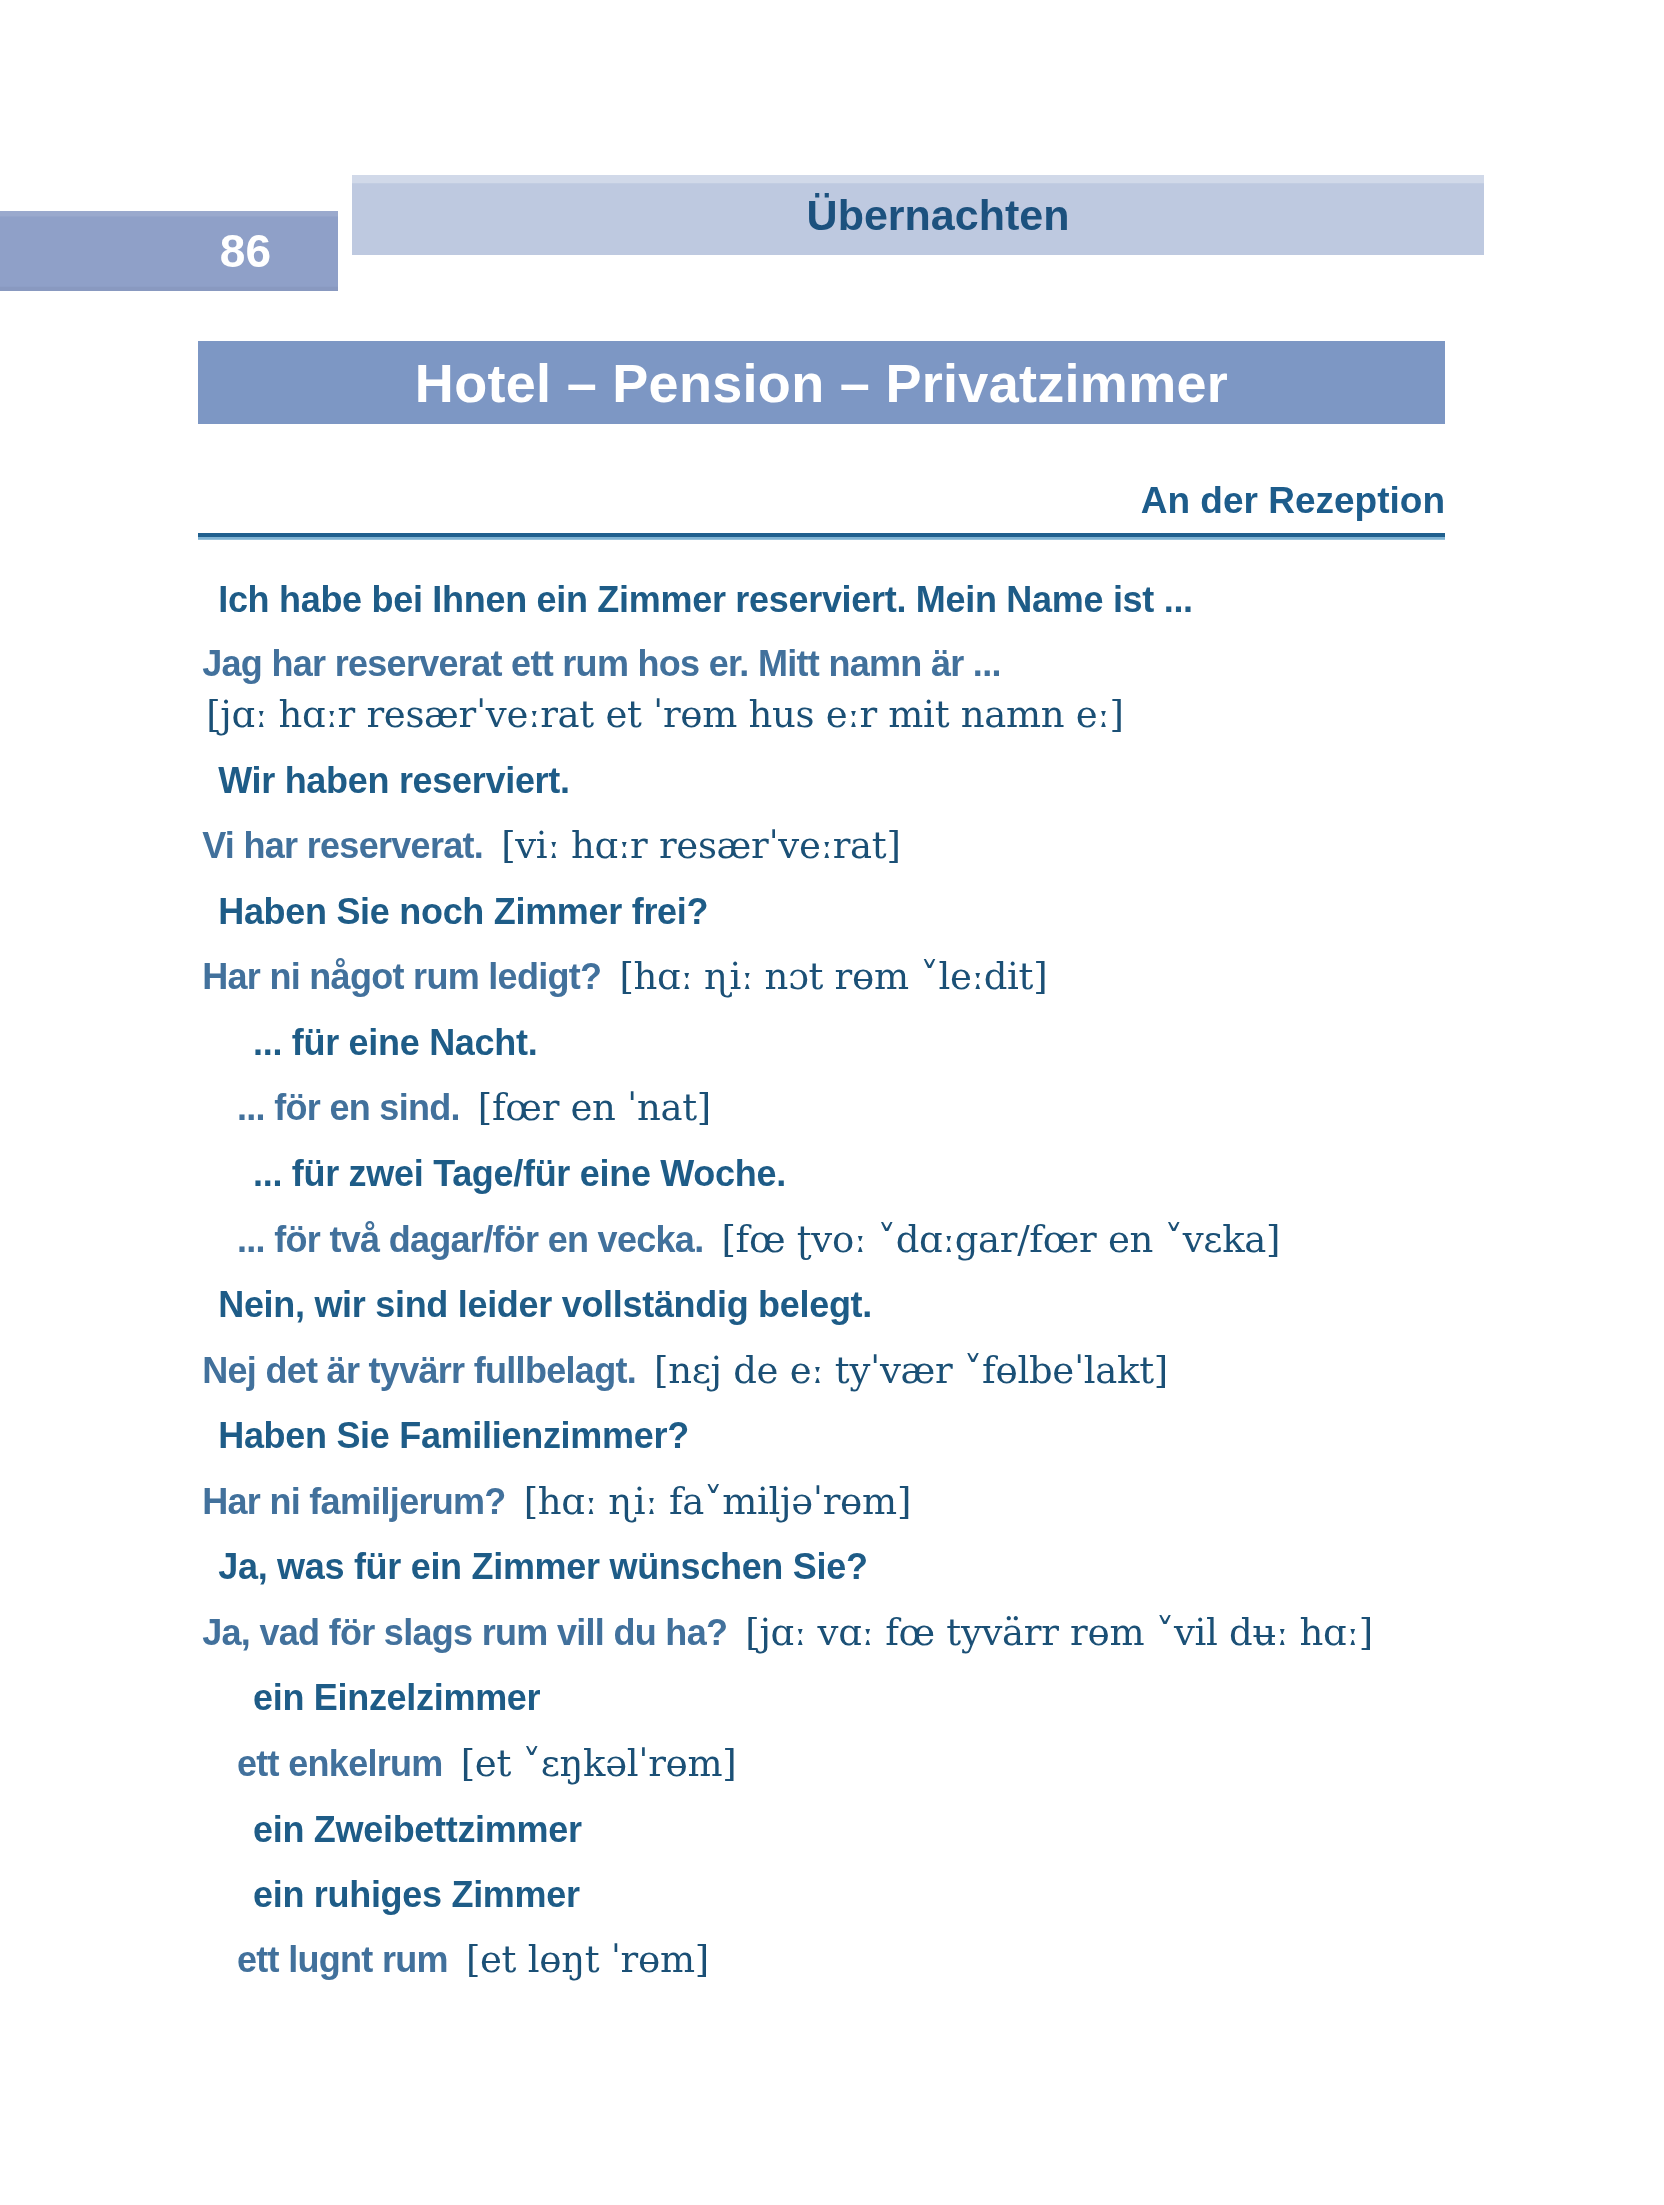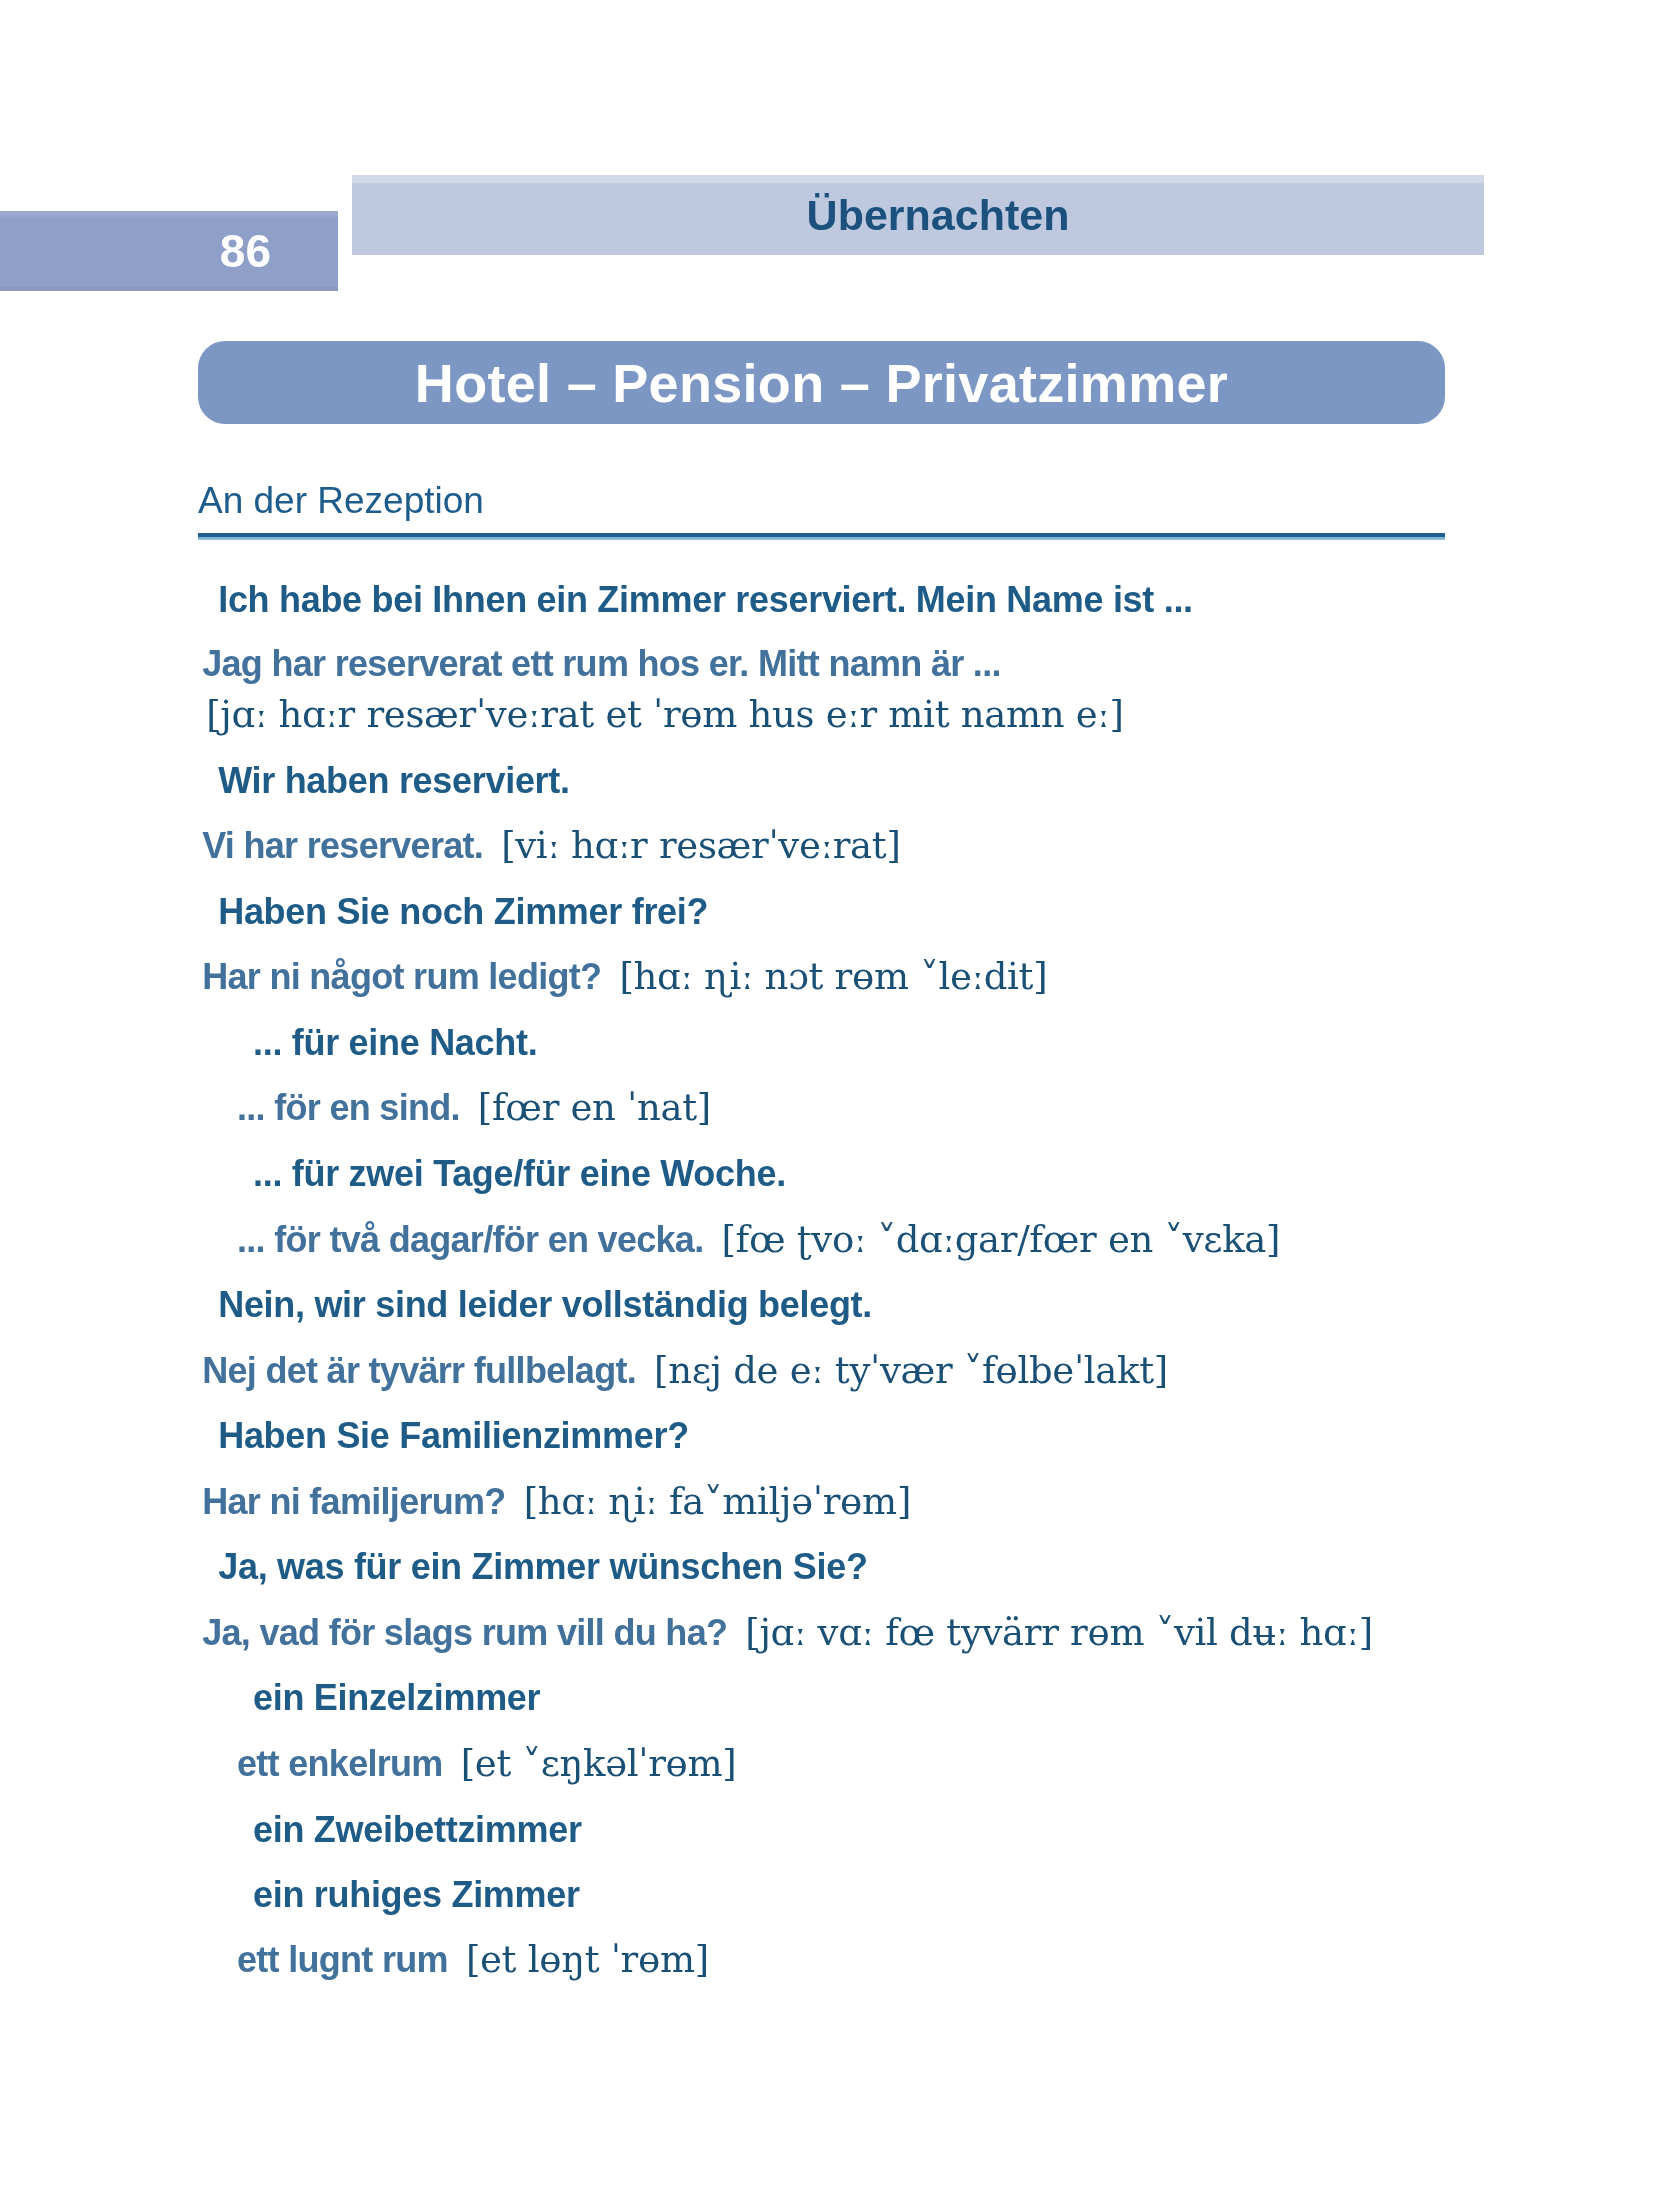--- a/index.html
+++ b/index.html
@@ -40,27 +40,26 @@
     display:flex;align-items:center;justify-content:center;
     color:var(--chapter_text);font-size:43px;font-weight:bold;padding-left:40px;
   }
   
   .title-bar{
     position:absolute;left:198px;top:341px;width:1247px;height:83px;
     background:var(--title_bar_bg);
     display:flex;align-items:center;justify-content:center;
     color:var(--title_bar_text);font-size:54px;font-weight:bold;
     letter-spacing:0.3px;
-    border-radius:27px;
   }
   
   .content{position:absolute;left:198px;top:444px;width:1247px;}
   .section-heading{
-    margin:36px 0 0 0;text-align:left;
-    color:var(--heading_text);font-size:37px;font-weight:normal;
+    margin:36px 0 0 0;text-align:right;
+    color:var(--heading_text);font-size:37px;font-weight:bold;
   }
   .section-rule{
     margin-top:11px;height:3.5px;background:var(--rule_dark);
     box-shadow:0 2.8px 0 0 var(--rule_light);
   }
   .phrase-list{margin-top:39px;}
   .phrase{margin:0 0 16.6px 4.2px;font-size:36px;line-height:1.35;}
   .phrase.indent{margin-left:39px;}
   .de{
     margin:16px;font-weight:bold;color:var(--german_text);

